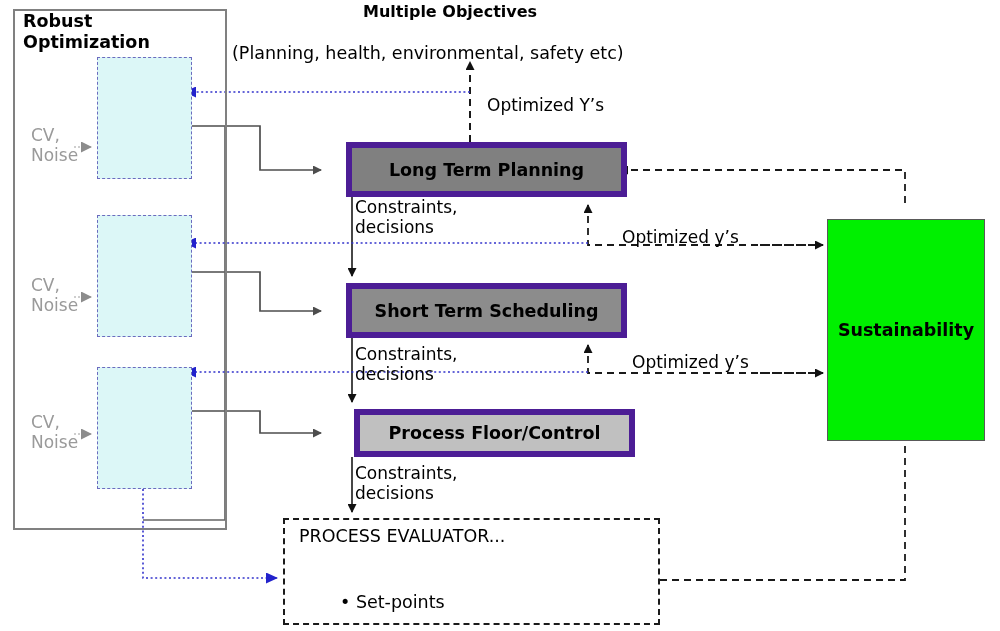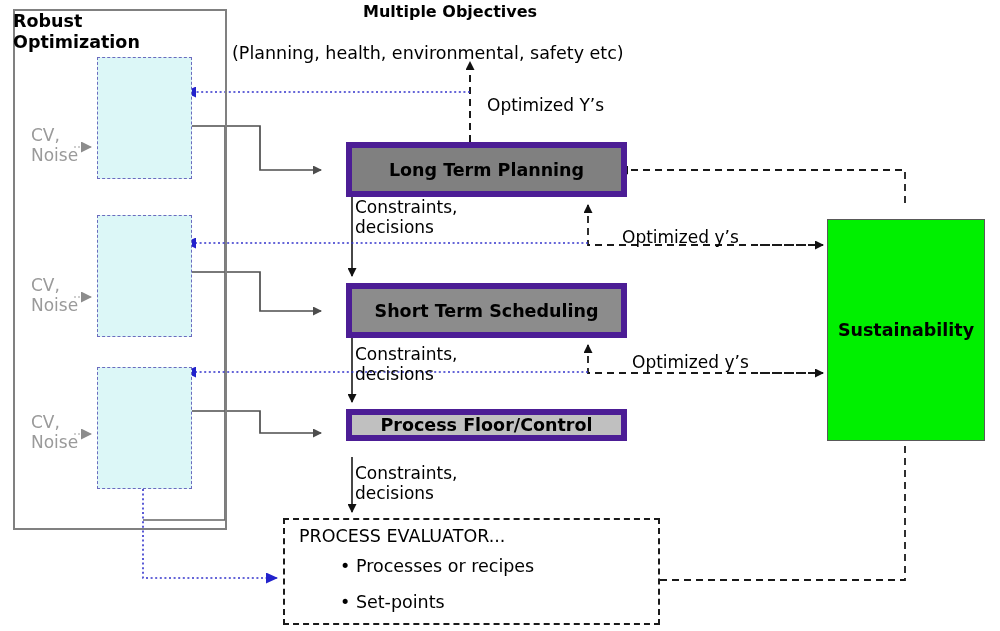--- a/index.html
+++ b/index.html
@@ -34,21 +34,21 @@
     position: absolute;
     left: 13px;
     top: 9px;
     width: 214px;
     height: 521px;
     border: 2px solid #808080;
     background: transparent;
     box-sizing: border-box;
   }
   #ro-title {
-    left: 13px;
+    left: 23px;
     top: 11px;
     font-size: 17.5px;
     font-weight: bold;
     color: #000;
   }
 
   
   .ro-box {
     position: absolute;
     left: 97px;
@@ -101,22 +101,23 @@
   }
   #box-ltp {
     top: 142px; height: 55px;
     background: #808080;
   }
   #box-sts {
     top: 283px; height: 55px;
     background: #8c8c8c;
   }
   #box-pfc {
-    top: 409px; height: 32px;
+    top: 409px; height: 48px;
     background: #c0c0c0;
+    margin-left: 8px;
   }
 
   
   #box-sus {
     position: absolute;
     left: 827px;
     top: 203px;
     width: 158px;
     height: 222px;
     background: #00f000;
@@ -256,21 +257,20 @@
   <div class="lbl" id="mo-sub">(Planning, health, environmental, safety etc)</div>
 
   <div class="proc-box" id="box-ltp">Long Term Planning</div>
   <div class="proc-box" id="box-sts">Short Term Scheduling</div>
   <div class="proc-box" id="box-pfc">Process Floor/Control</div>
 
   <div id="box-sus">Sustainability</div>
 
   <div id="box-pe">
     <div id="pe-title">PROCESS EVALUATOR...</div>
-    <div class="pe-bullet" id="pe-b1">• Processes or recipes</div>
     <div class="pe-bullet" id="pe-b2">• Set-points</div>
   </div>
 
   <div class="edge-lbl" id="lbl-optY">Optimized Y’s</div>
   <div class="edge-lbl" id="lbl-cd1" style="white-space: pre;">Constraints,
 decisions</div>
   <div class="edge-lbl" id="lbl-cd2" style="white-space: pre;">Constraints,
 decisions</div>
   <div class="edge-lbl" id="lbl-cd3" style="white-space: pre;">Constraints,
 decisions</div>

